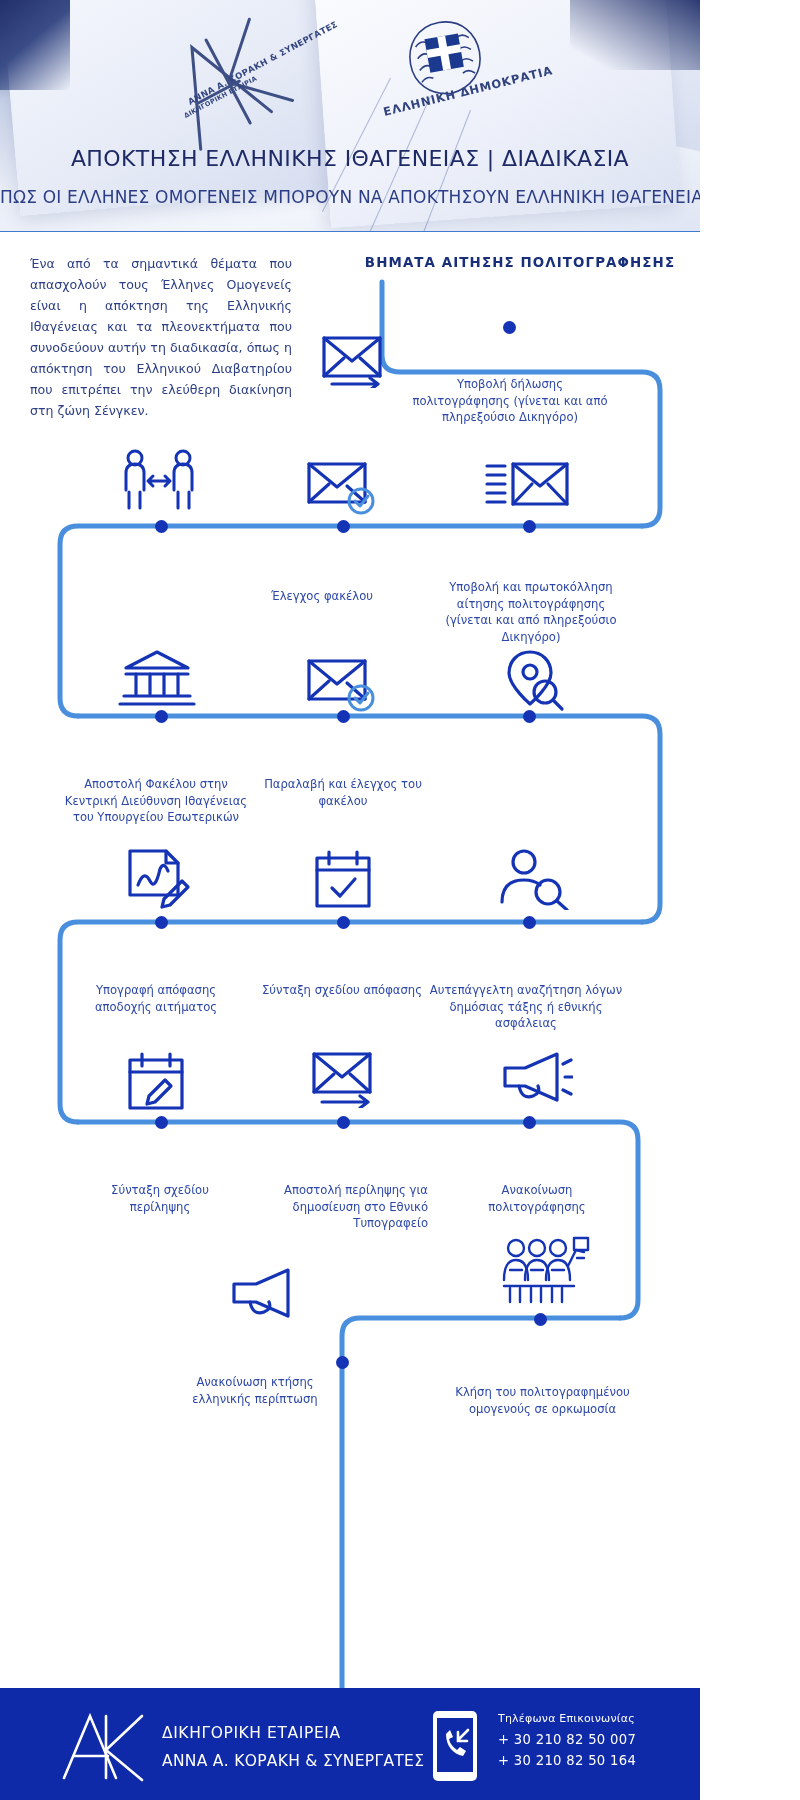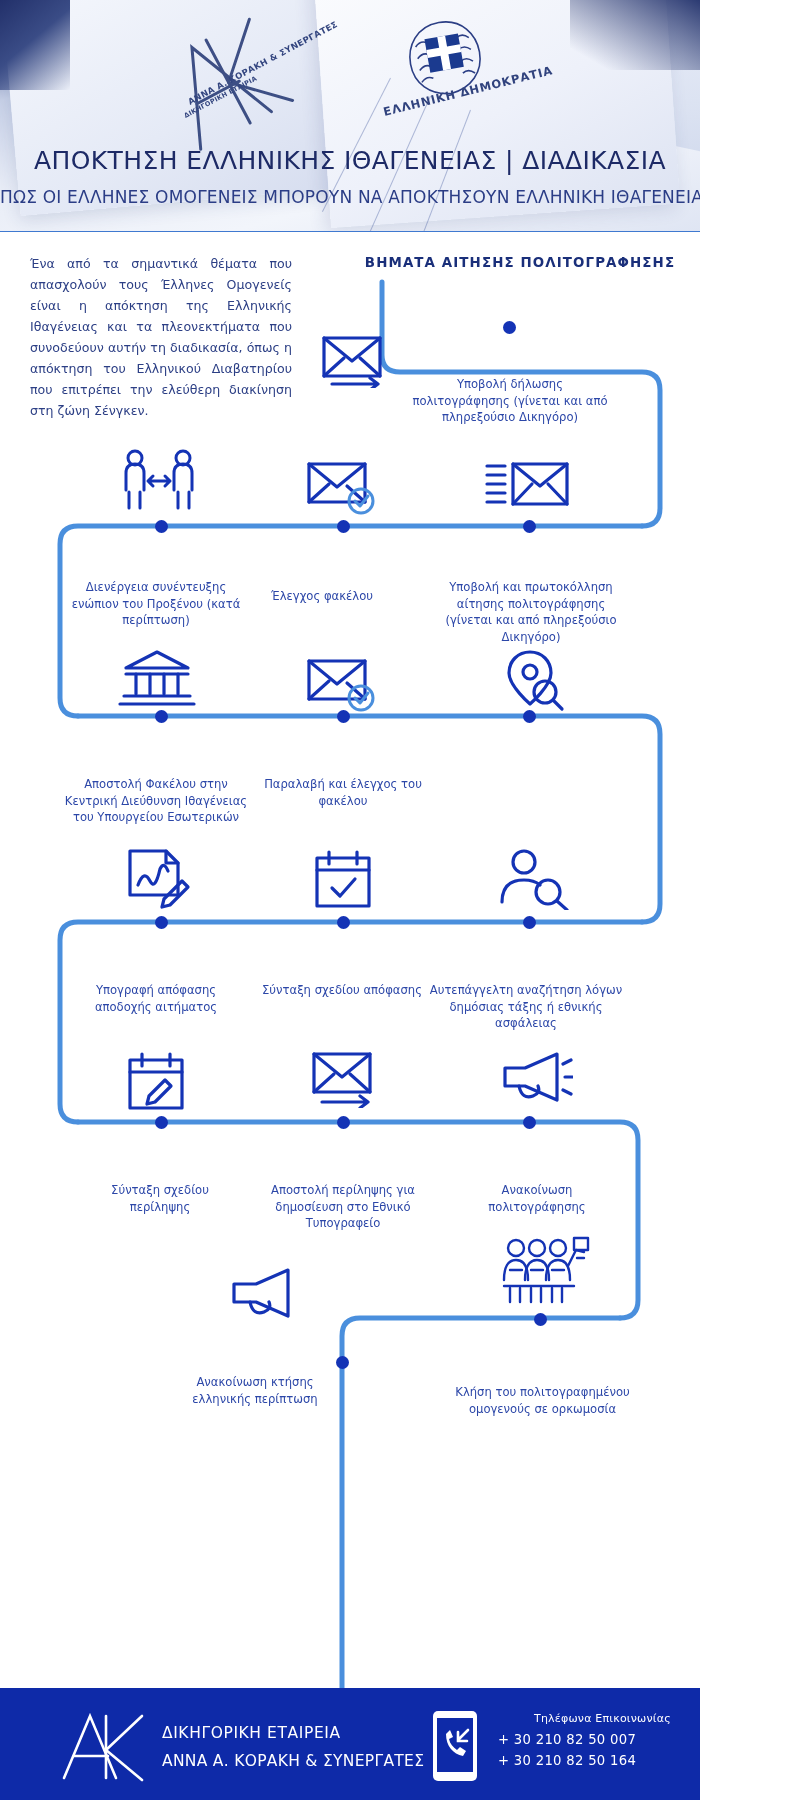--- a/index.html
+++ b/index.html
@@ -113,21 +113,21 @@
     font-weight: 700;
     letter-spacing: .3px;
     color: #33457f;
     white-space: nowrap;
   }
   .hdr-title {
     position: absolute;
     left: 0; top: 146px;
     width: 700px;
     text-align: center;
-    font-size: 25px;
+    font-size: 22px;
     font-weight: 400;
     letter-spacing: .4px;
     color: #1d2a66;
     white-space: nowrap;
   }
   .hdr-sub {
     position: absolute;
     left: 0; top: 187px;
     width: 700px;
     text-align: center;
@@ -229,21 +229,20 @@
   .phones {
     position: absolute;
     left: 498px; top: 24px;
     color: #ffffff;
   }
   .phones .ph-title {
     font-size: 11px;
     letter-spacing: .2px;
     margin-bottom: 7px;
     white-space: nowrap;
-    margin-left: 36px;
   }
   .phones .ph-num {
     font-size: 13.2px;
     letter-spacing: .3px;
     margin-top: 6px;
     white-space: nowrap;
   }
   .right-gutter {
     position: absolute;
     left: 700px; top: 0;
@@ -334,21 +333,20 @@
   <div class="icon-box" style="left:118px; top:448px;">
     <svg width="82" height="66" viewBox="0 0 82 66" fill="none" stroke="#1433b5" stroke-width="3" stroke-linecap="round" stroke-linejoin="round">
       <circle cx="17" cy="10" r="7"></circle>
       <path d="M8 25 q0 -9 9 -9 q9 0 9 9 L26 42 M11 44 L11 60 M22 44 L22 60 M8 25 L8 42"></path>
       <circle cx="65" cy="10" r="7"></circle>
       <path d="M74 25 q0 -9 -9 -9 q-9 0 -9 9 L56 42 M60 44 L60 60 M71 44 L71 60 M74 25 L74 42"></path>
       <path d="M30 33 L52 33 M35 28 L30 33 L35 38 M47 28 L52 33 L47 38"></path>
     </svg>
   </div>
   <div class="dot" style="left:155px; top:520px;"></div>
-  <div class="step-label" style="left:66px; top:543px; width:180px;">Διενέργεια συνέντευξης ενώπιον του Προξένου (κατά περίπτωση)</div>
 
   <div class="icon-box" style="left:305px; top:458px;">
     <svg width="74" height="58" viewBox="0 0 74 58" fill="none" stroke="#1433b5" stroke-width="3.2" stroke-linecap="round" stroke-linejoin="round">
       <rect x="4" y="6" width="56" height="38"></rect>
       <path d="M4 6 L32 29 L60 6"></path>
       <path d="M4 44 L24 26 M60 44 L42 28"></path>
       <circle cx="56" cy="43" r="12" stroke="#4a8fdd" stroke-width="3"></circle>
       <path d="M50 43 L55 48 L63 38" stroke="#4a8fdd" stroke-width="3"></path>
     </svg>
   </div>
@@ -445,21 +443,21 @@
 
   <div class="icon-box" style="left:310px; top:1050px;">
     <svg width="72" height="58" viewBox="0 0 72 58" fill="none" stroke="#1433b5" stroke-width="3.2" stroke-linecap="round" stroke-linejoin="round">
       <rect x="4" y="4" width="56" height="38"></rect>
       <path d="M4 4 L32 27 L60 4"></path>
       <path d="M4 42 L24 24 M60 42 L40 24"></path>
       <path d="M12 52 L58 52 M50 46 L58 52 L50 58"></path>
     </svg>
   </div>
   <div class="dot" style="left:337px; top:1116px;"></div>
-  <div class="step-label" style="left:258px; top:1146px; width:170px;">Αποστολή περίληψης για δημοσίευση στο Εθνικό Τυπογραφείο</div>
+  <div class="step-label" style="left:258px; top:1146px; width:170px;text-align:right;">Αποστολή περίληψης για δημοσίευση στο Εθνικό Τυπογραφείο</div>
 
   <div class="icon-box" style="left:497px; top:1050px;">
     <svg width="76" height="58" viewBox="0 0 76 58" fill="none" stroke="#1433b5" stroke-width="3.2" stroke-linecap="round" stroke-linejoin="round">
       <path d="M8 18 L8 36 L28 36 L60 50 L60 4 L28 18 Z"></path>
       <path d="M22 36 q3 14 14 10 q8 -3 5 -10"></path>
       <path d="M66 14 L74 10 M68 27 L76 27 M66 40 L74 44"></path>
     </svg>
   </div>
   <div class="dot" style="left:523px; top:1116px;"></div>
   <div class="step-label" style="left:452px; top:1146px; width:170px;">Ανακοίνωση πολιτογράφησης</div>

